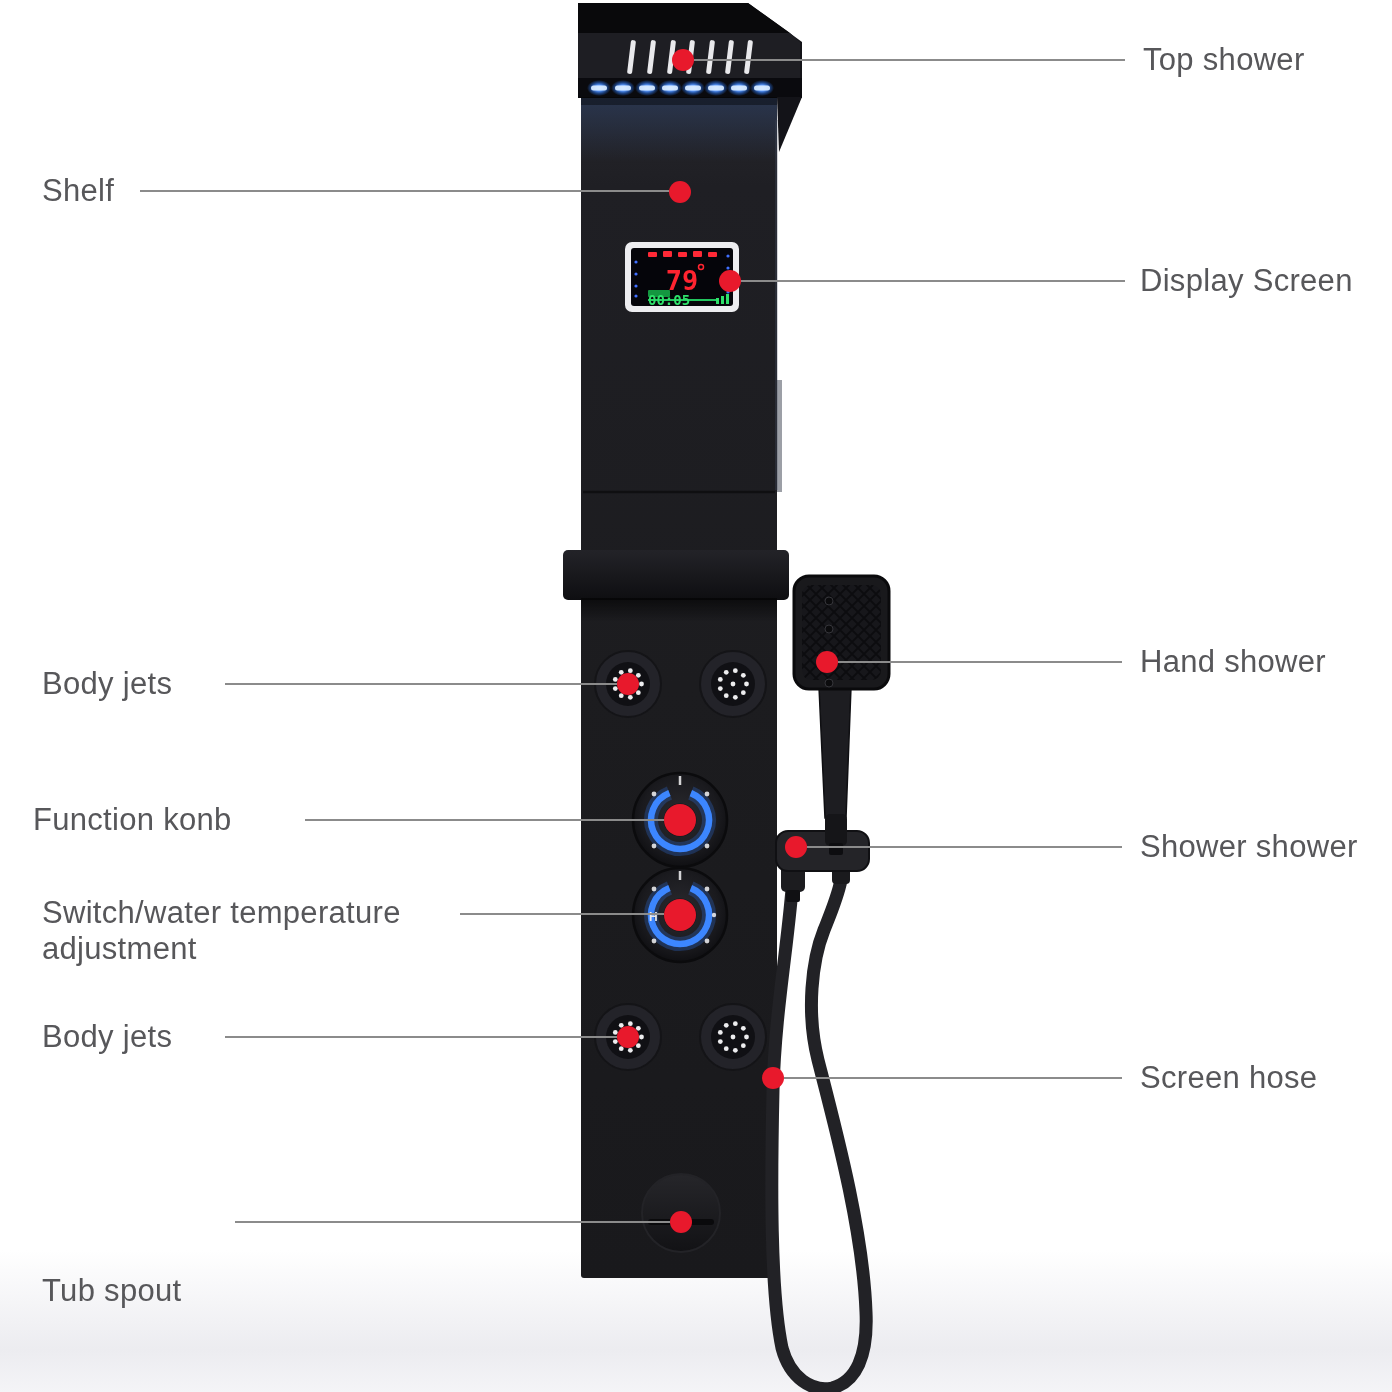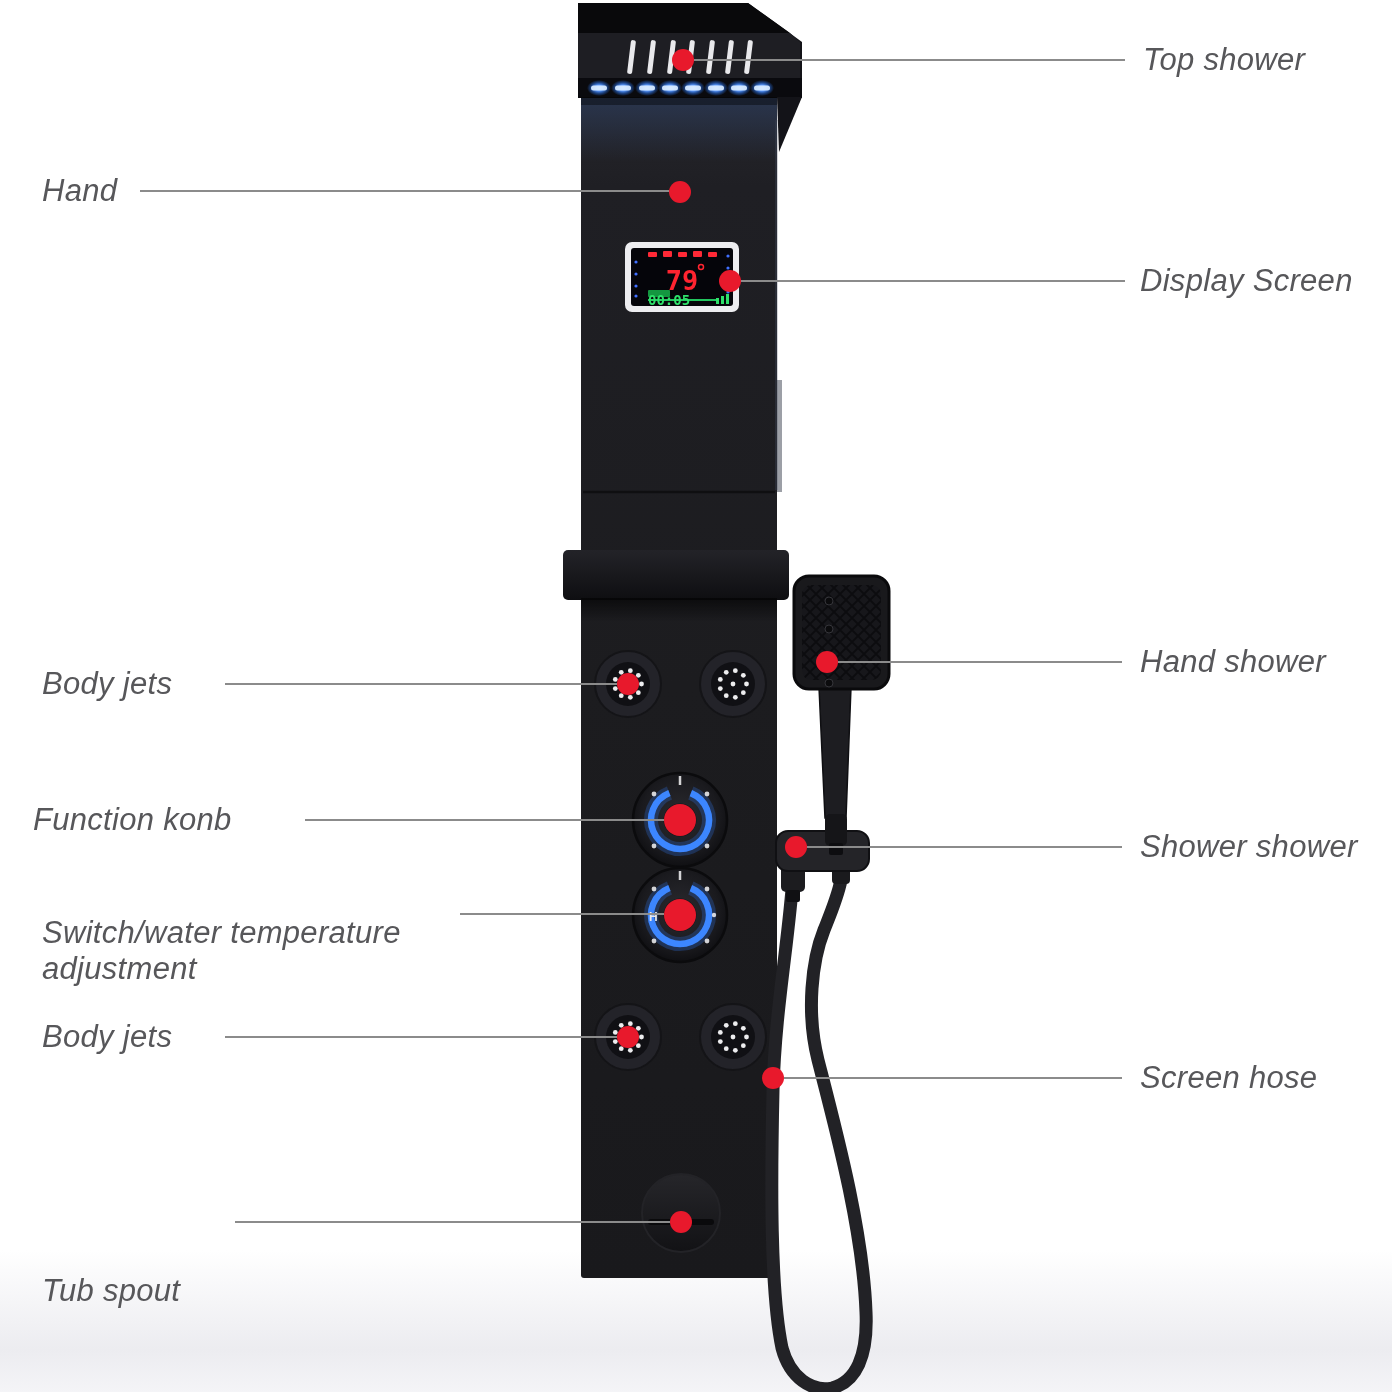--- a/index.html
+++ b/index.html
@@ -7,23 +7,23 @@
     position:relative;width:1392px;height:1392px;overflow:hidden;
     background:#ffffff;font-family:"Liberation Sans",sans-serif;
   }
   #floor{
     position:absolute;left:0;top:1250px;width:1392px;height:142px;
     background:linear-gradient(180deg, rgba(238,238,242,0) 0%, #ececf0 70%, #f4f4f7 100%);
   }
   svg{position:absolute;left:0;top:0;}
   .lbl{
     position:absolute;color:#57575a;font-size:31px;line-height:36px;
-    letter-spacing:.3px;white-space:nowrap;font-style:italic;
+    letter-spacing:.3px;white-space:nowrap;
   }
-  .lbl.wrap{white-space:normal;width:440px;margin-top:20px;}
+  .lbl.wrap{white-space:normal;width:440px;}
 </style>
 </head>
 <body>
 
 <div id="stage">
   <div id="floor"></div>
 
   <svg width="1392" height="1392" viewBox="0 0 1392 1392">
     <defs>
       <linearGradient id="pv" x1="0" y1="0" x2="0" y2="1">
@@ -260,21 +260,21 @@
       <circle cx="628" cy="684" r="11"></circle>
       <circle cx="680" cy="820" r="16"></circle>
       <circle cx="796" cy="847" r="11"></circle>
       <circle cx="680" cy="915" r="16"></circle>
       <circle cx="628" cy="1037" r="11"></circle>
       <circle cx="773" cy="1078" r="11"></circle>
       <circle cx="681" cy="1222" r="11"></circle>
     </g>
   </svg>
 
-  <div class="lbl" style="left:42px;top:173px">Hand</div>
+  <div class="lbl" style="left:42px;top:173px">Shelf</div>
   <div class="lbl" style="left:42px;top:666px">Body jets</div>
   <div class="lbl" style="left:33px;top:802px">Function konb</div>
   <div class="lbl wrap" style="left:42px;top:895px">Switch/water temperature adjustment</div>
   <div class="lbl" style="left:42px;top:1019px">Body jets</div>
   <div class="lbl" style="left:42px;top:1273px">Tub spout</div>
 
   <div class="lbl" style="left:1143px;top:42px">Top shower</div>
   <div class="lbl" style="left:1140px;top:263px">Display Screen</div>
   <div class="lbl" style="left:1140px;top:644px">Hand shower</div>
   <div class="lbl" style="left:1140px;top:829px">Shower shower</div>

